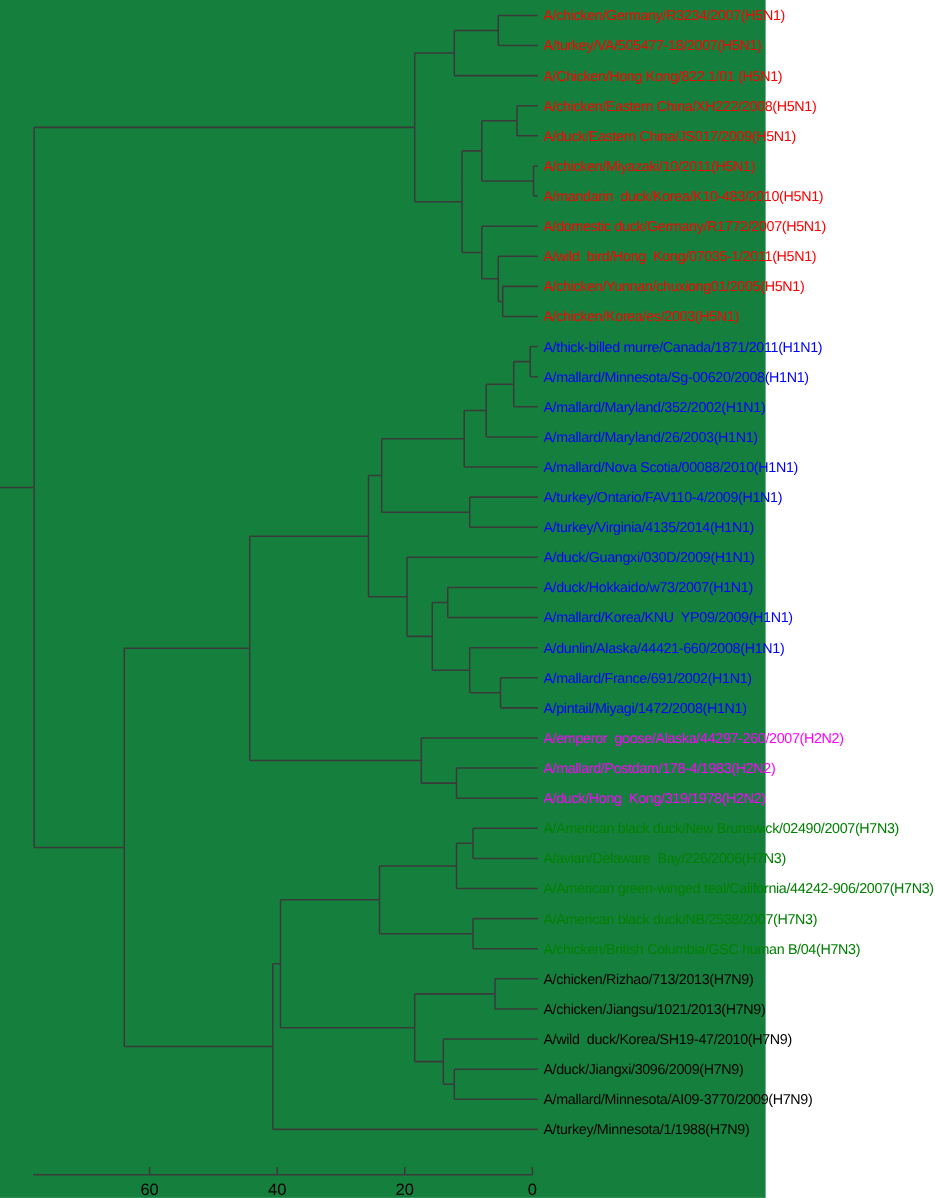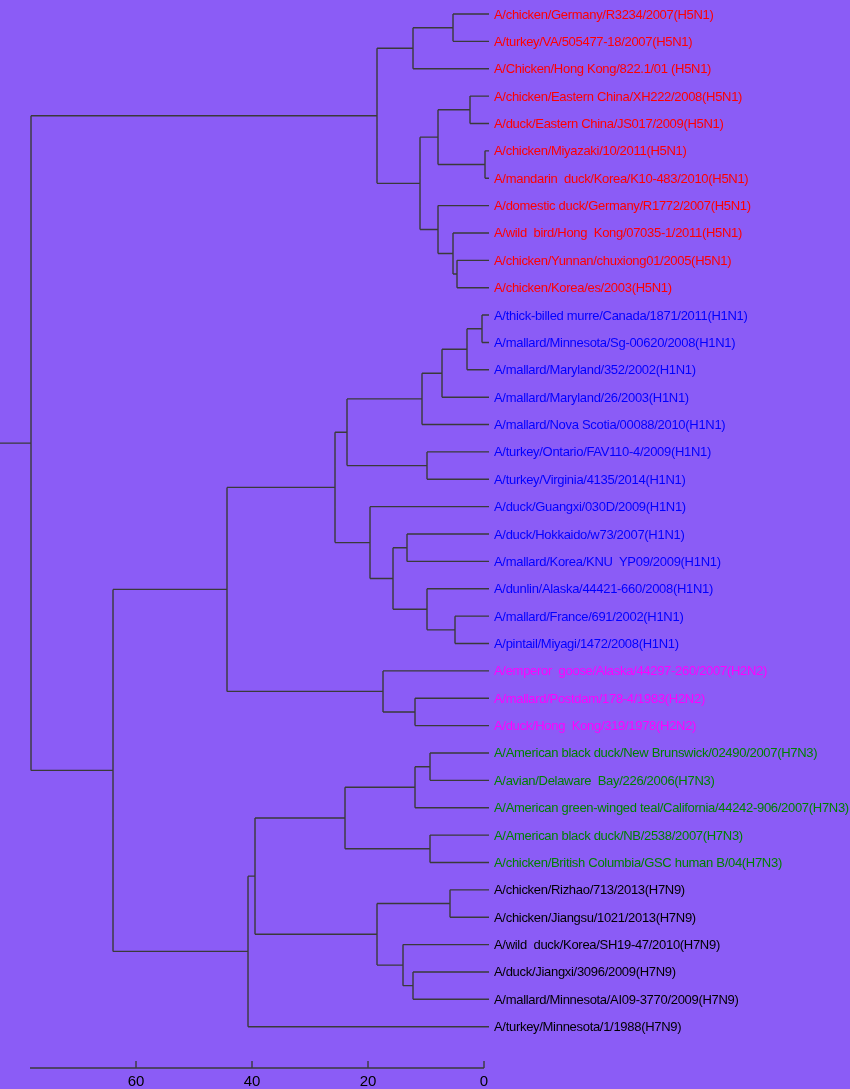--- a/index.html
+++ b/index.html
@@ -8,23 +8,23 @@
     background: #ffffff;
   }
   body {
     width: 850px;
     height: 1089px;
     overflow: hidden;
     font-family: "Liberation Sans", "DejaVu Sans", sans-serif;
   }
   #figure-root {
     position: relative;
-    width: 850px;
+    width: 696px;
     height: 1089px;
-    background: #8b5cf6;
+    background: #15803d;
   }
   svg { display: block; }
   text.taxon {
     font-family: "Liberation Sans", "DejaVu Sans", sans-serif;
     font-size: 13px;
     letter-spacing: -0.3px;
   }
   text.tick-label {
     font-family: "Liberation Sans", "DejaVu Sans", sans-serif;
     font-size: 15px;

